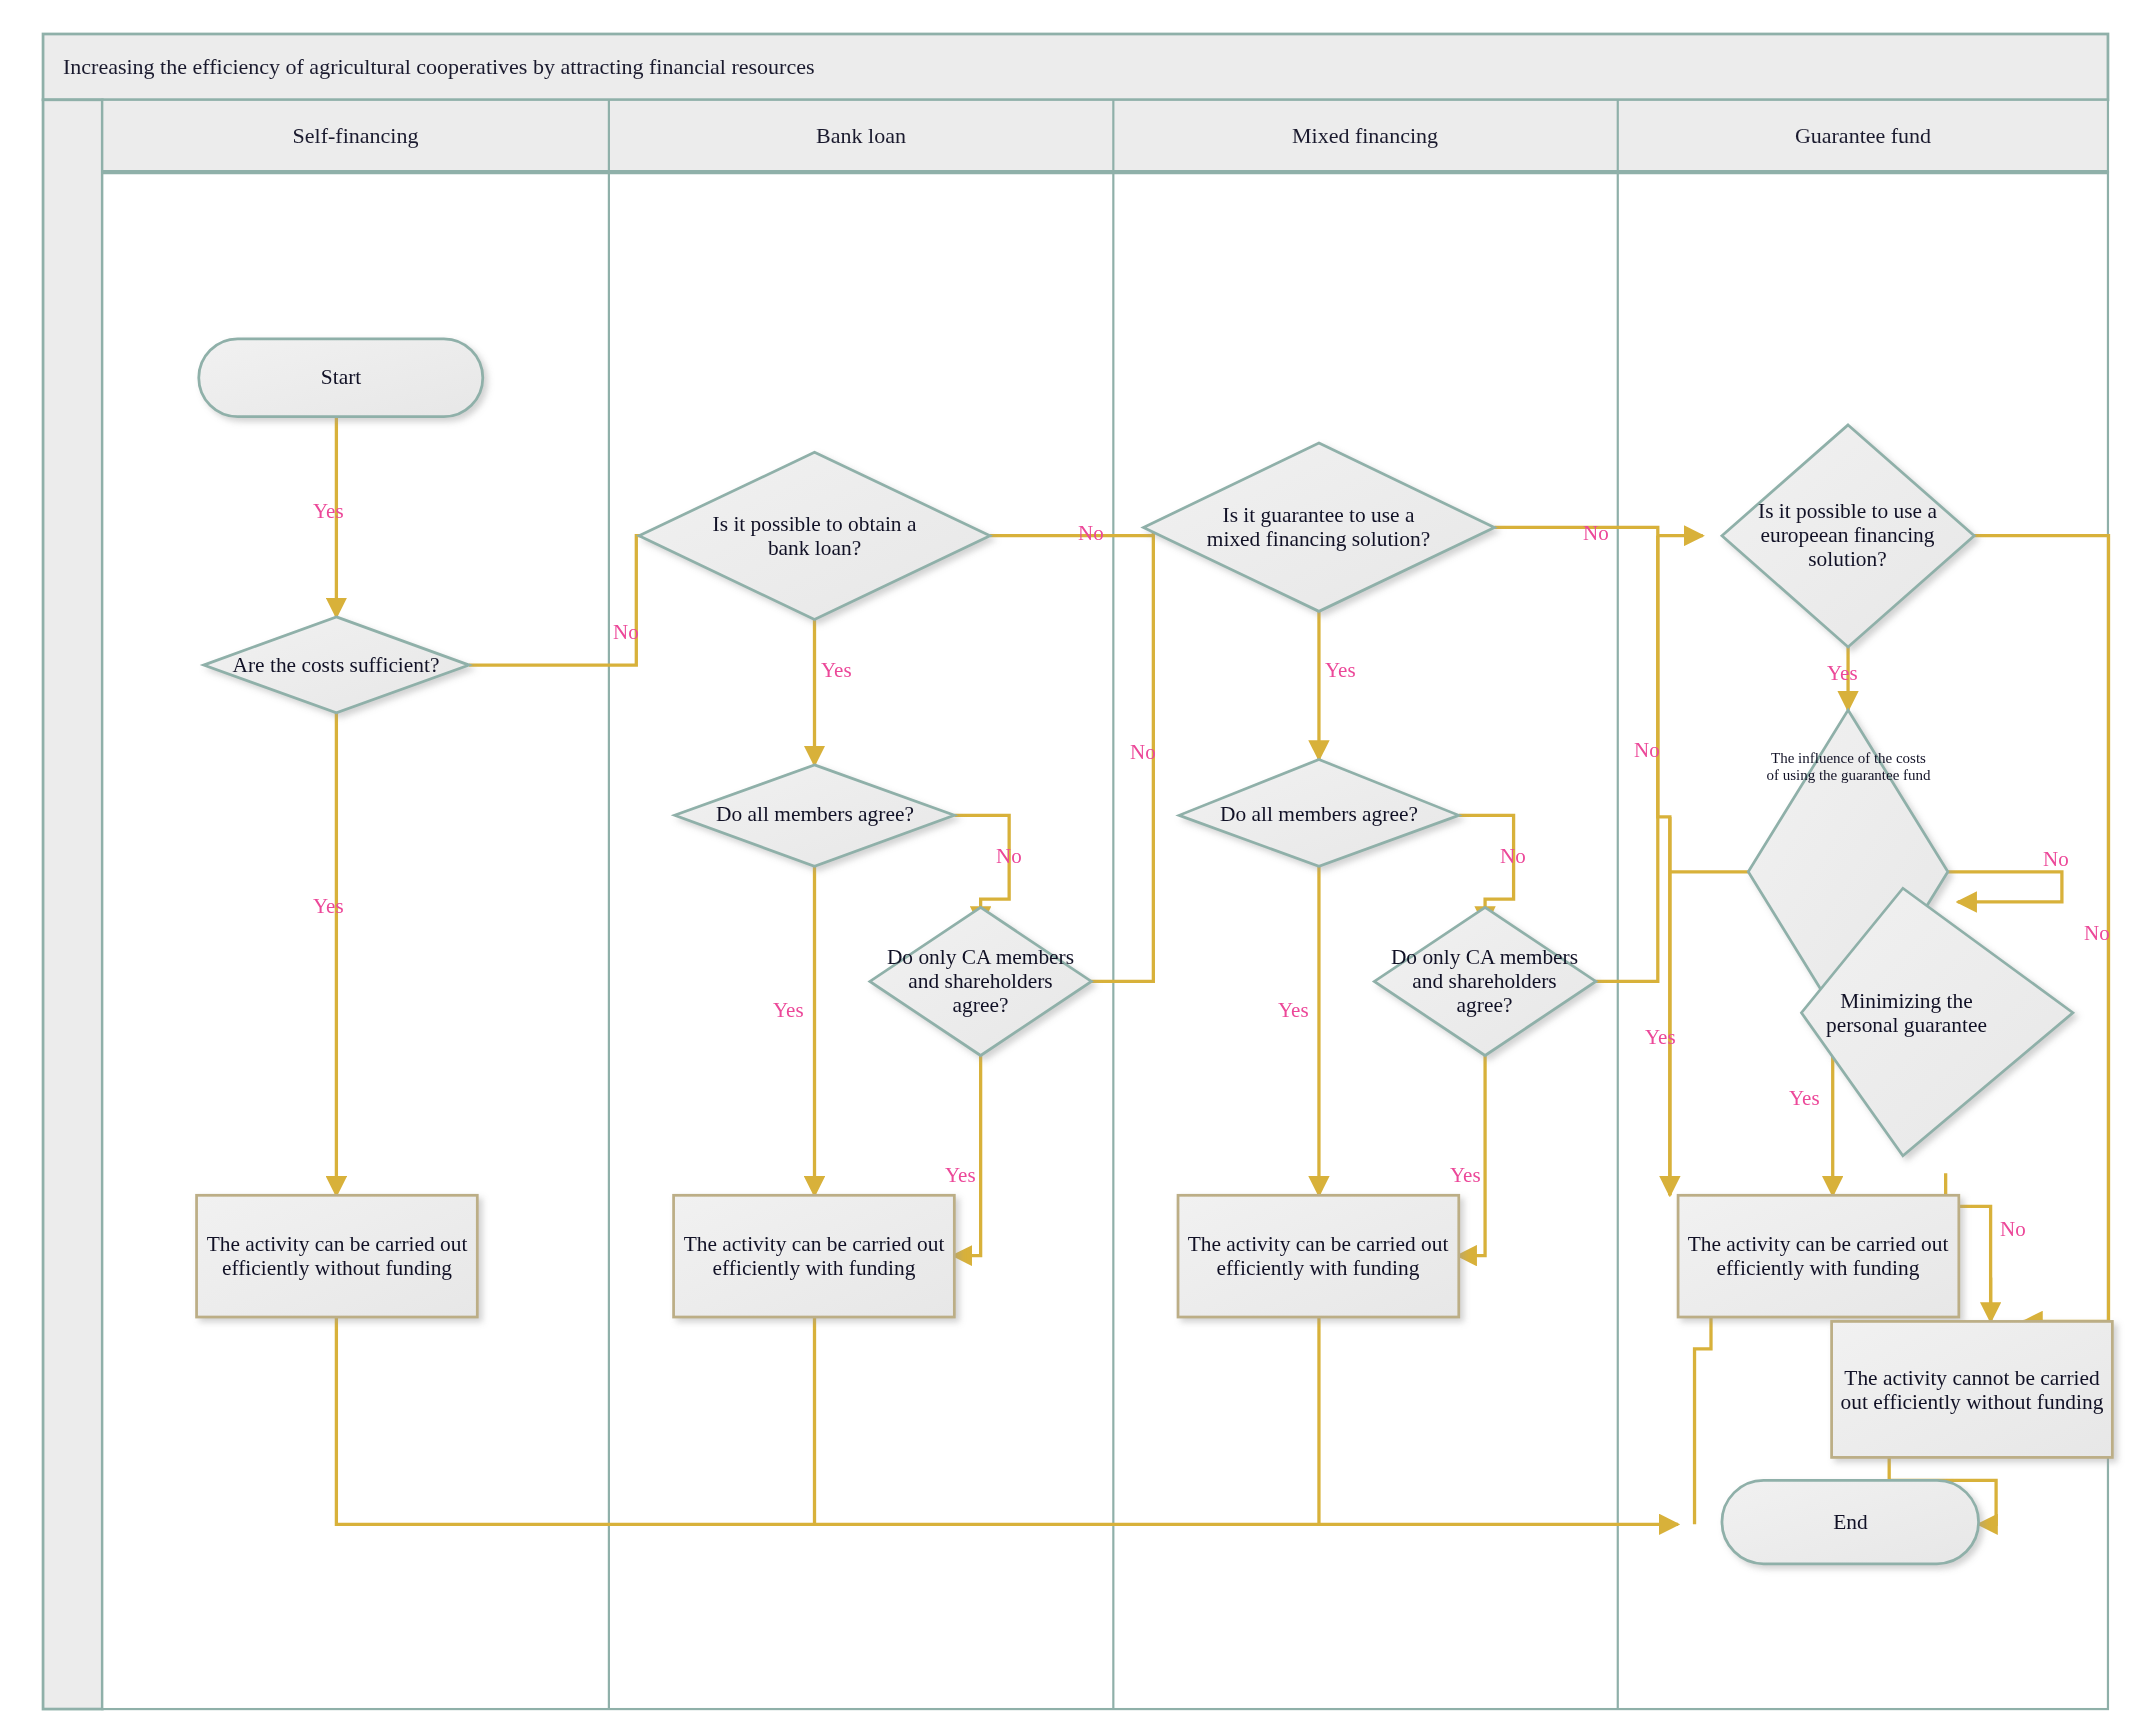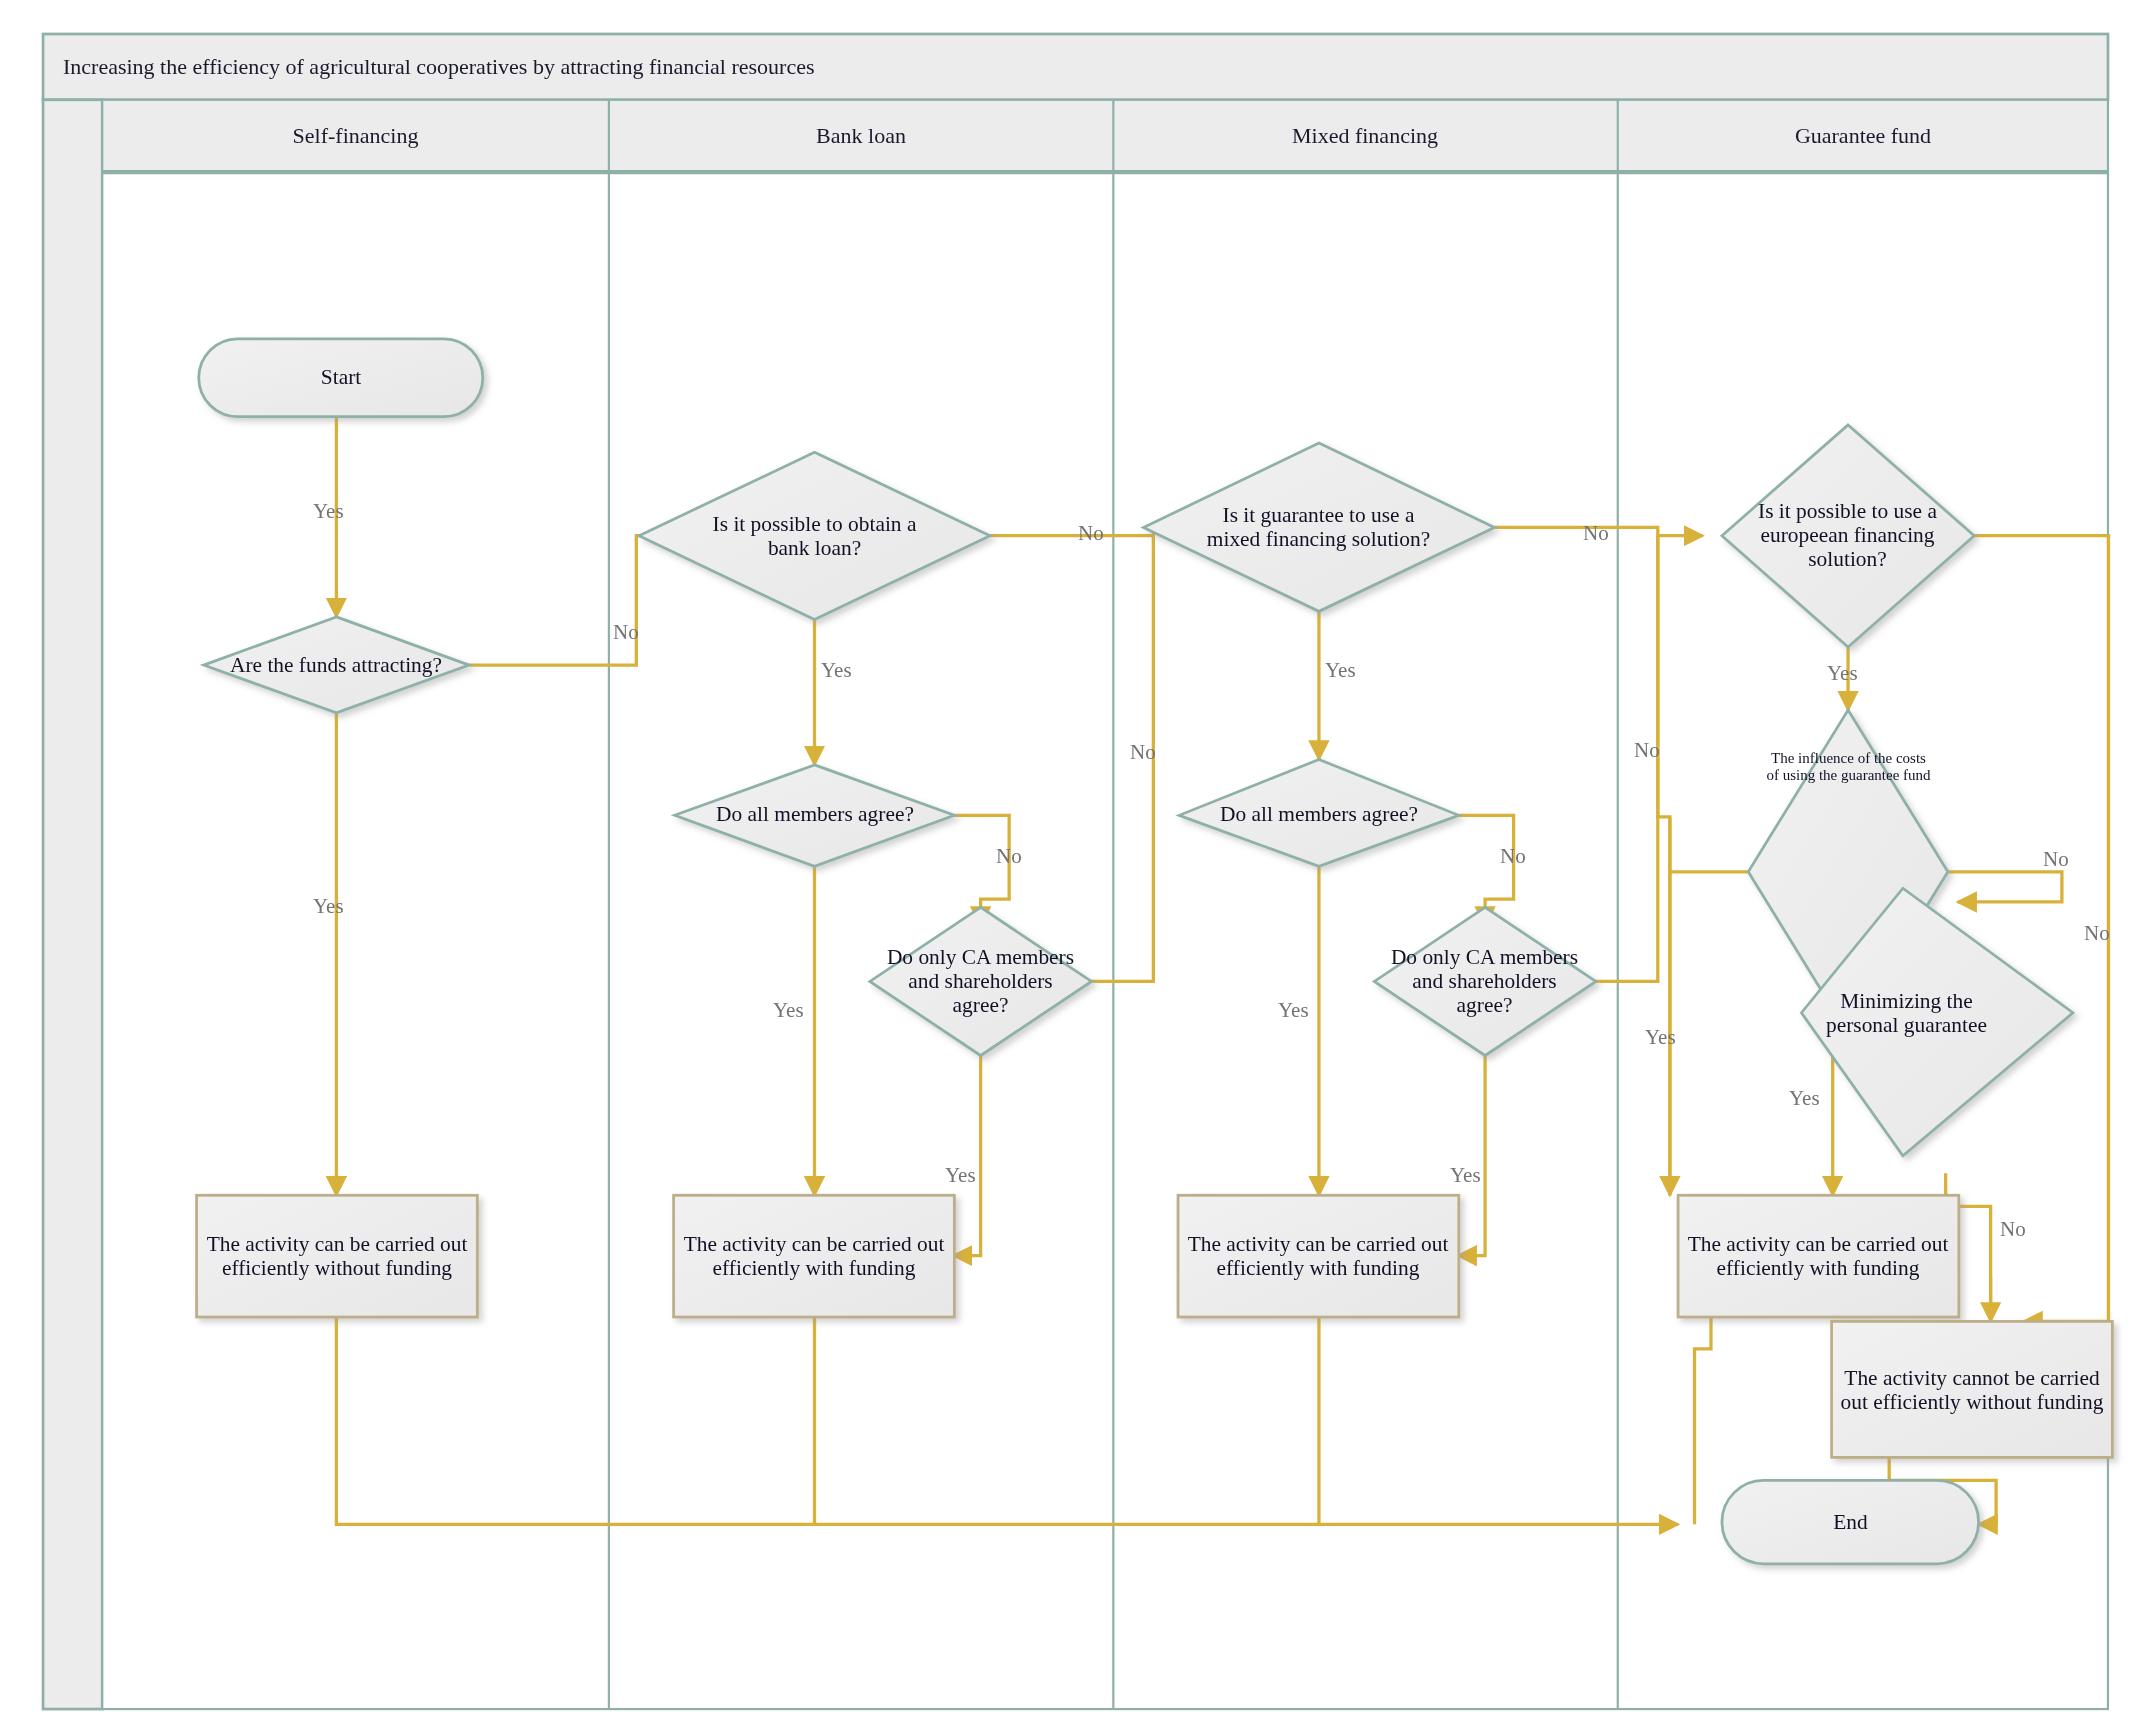--- a/index.html
+++ b/index.html
@@ -14,21 +14,21 @@
   .title-text{
     position:absolute;display:flex;align-items:center;
     font-family:"Liberation Serif", serif;color:#1a1a2e;font-size:22px;
   }
   .node-text{
     position:absolute;display:flex;align-items:center;justify-content:center;
     text-align:center;font-family:"Liberation Serif", serif;color:#111126;
     font-size:21.4px;line-height:1.12;pointer-events:none;
   }
   .edge-label{
-    position:absolute;font-family:"Liberation Serif", serif;color:#737373;
+    position:absolute;font-family:"Liberation Serif", serif;color:#ec4899;
     font-size:21px;white-space:nowrap;pointer-events:none;
   }
 </style>
 </head>
 <body>
 
 <div id="stage">
 
   <svg id="flow" viewBox="0 0 3922 3126">
     <defs>
@@ -161,21 +161,21 @@
 
   <div class="title-text" style="left:63px;top:50px;width:1645px;height:33px;">Increasing the efficiency of agricultural cooperatives by attracting financial resources</div>
 
   <div class="lane-label" style="left:609px;top:100px;width:504px;height:72px;">Bank loan</div>
   <div class="lane-label" style="left:102px;top:100px;width:507px;height:72px;">Self-financing</div>
   <div class="lane-label" style="left:1113px;top:100px;width:504px;height:72px;">Mixed financing</div>
   <div class="lane-label" style="left:1618px;top:100px;width:490px;height:72px;">Guarantee fund</div>
 
   <div class="node-text" style="left:199px;top:339px;width:284px;height:78px;">Start</div>
 
-  <div class="node-text" style="left:211px;top:631px;width:250px;height:69px;">Are the funds attracting?</div>
+  <div class="node-text" style="left:211px;top:631px;width:250px;height:69px;">Are the costs sufficient?</div>
 
   <div class="node-text" style="left:201px;top:1199px;width:272px;height:115px;">The activity can be carried out efficiently without funding</div>
 
   <div class="node-text" style="left:694px;top:483px;width:241px;height:107px;">Is it possible to obtain a bank loan?</div>
 
   <div class="node-text" style="left:698px;top:779px;width:234px;height:72px;">Do all members agree?</div>
 
   <div class="node-text" style="left:884px;top:916px;width:193px;height:132px;">Do only CA members and shareholders agree?</div>
 
   <div class="node-text" style="left:678px;top:1199px;width:272px;height:115px;">The activity can be carried out efficiently with funding</div>

